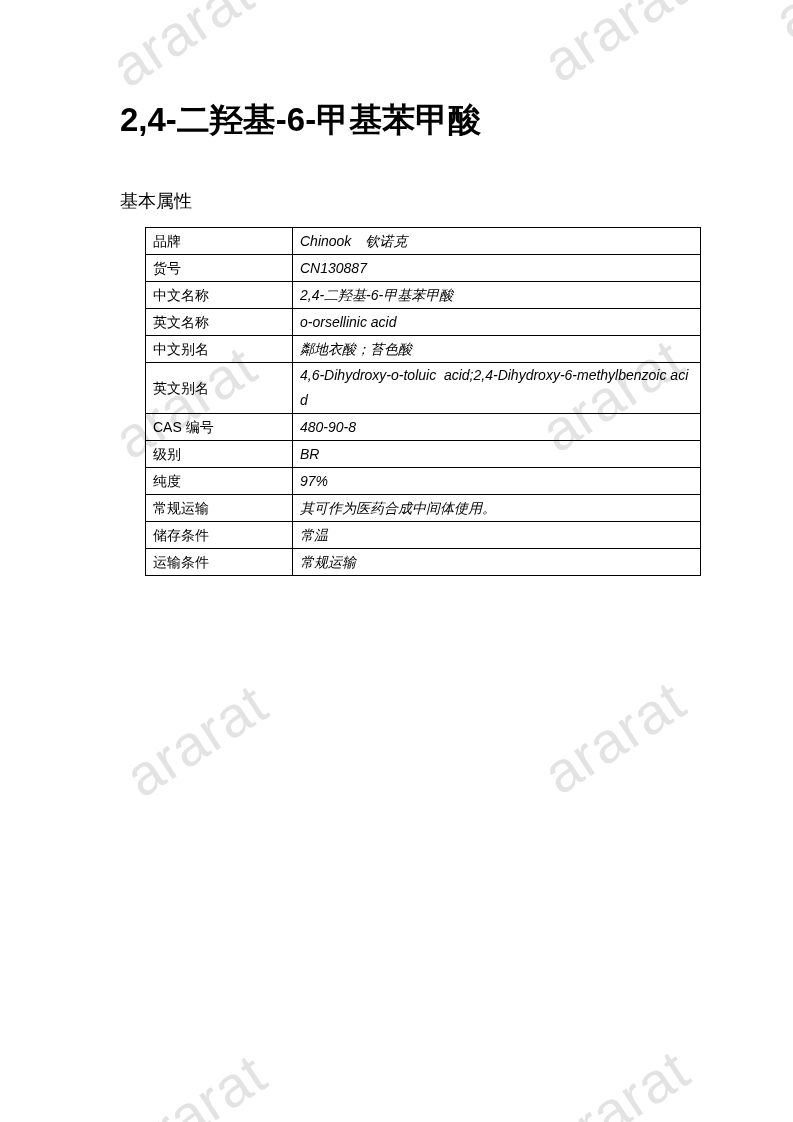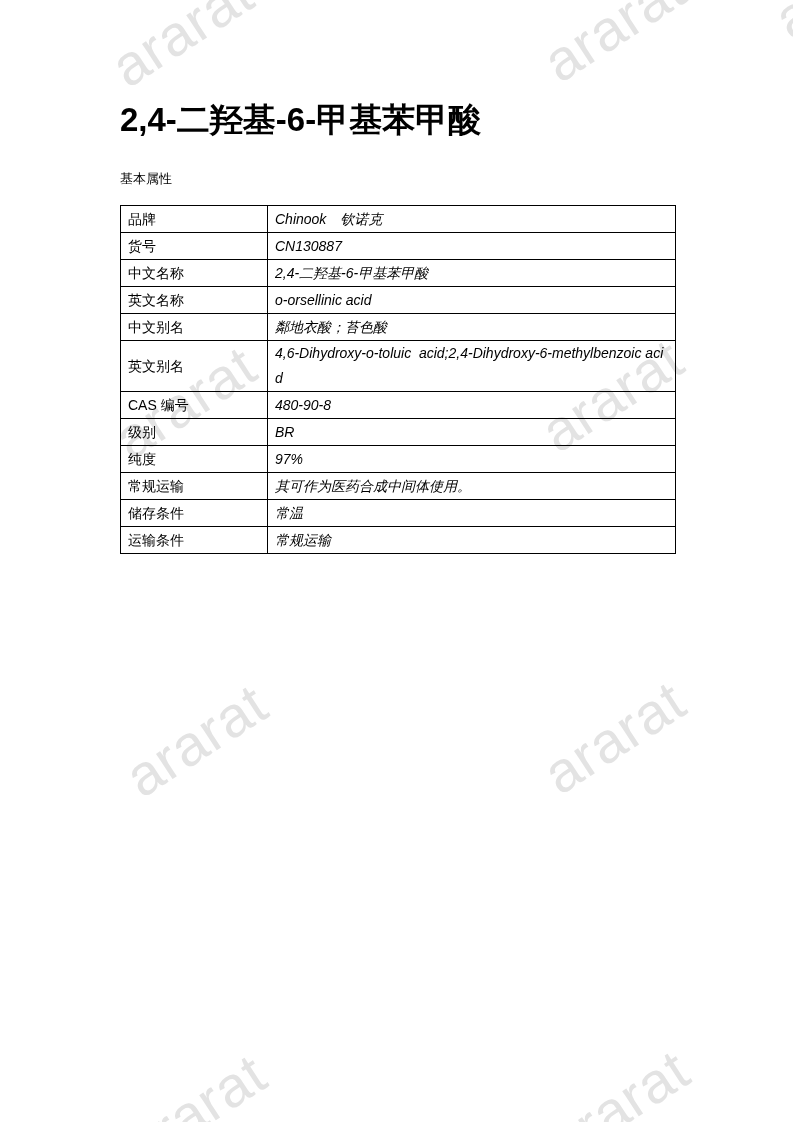--- a/index.html
+++ b/index.html
@@ -31,30 +31,31 @@
     z-index: 1;
   }
   h1.title {
     margin: 0;
     font-size: 33px;
     line-height: 40px;
     font-weight: 700;
     color: #000000;
   }
   .section-heading {
-    margin-top: 30px;
-    font-size: 13px;
+    margin-top: 52px;
+    font-size: 18px;
     line-height: 18px;
     color: #000000;
   }
   table.props {
     border-collapse: collapse;
     margin-top: 17px;
     width: 555px;
     table-layout: fixed;
+    margin-left: 25px;
   }
   table.props td {
     border: 1px solid #000000;
     font-size: 14px;
     color: #000000;
     padding: 0 7px;
     height: 26px;
     line-height: 25px;
     vertical-align: middle;
     overflow: hidden;

